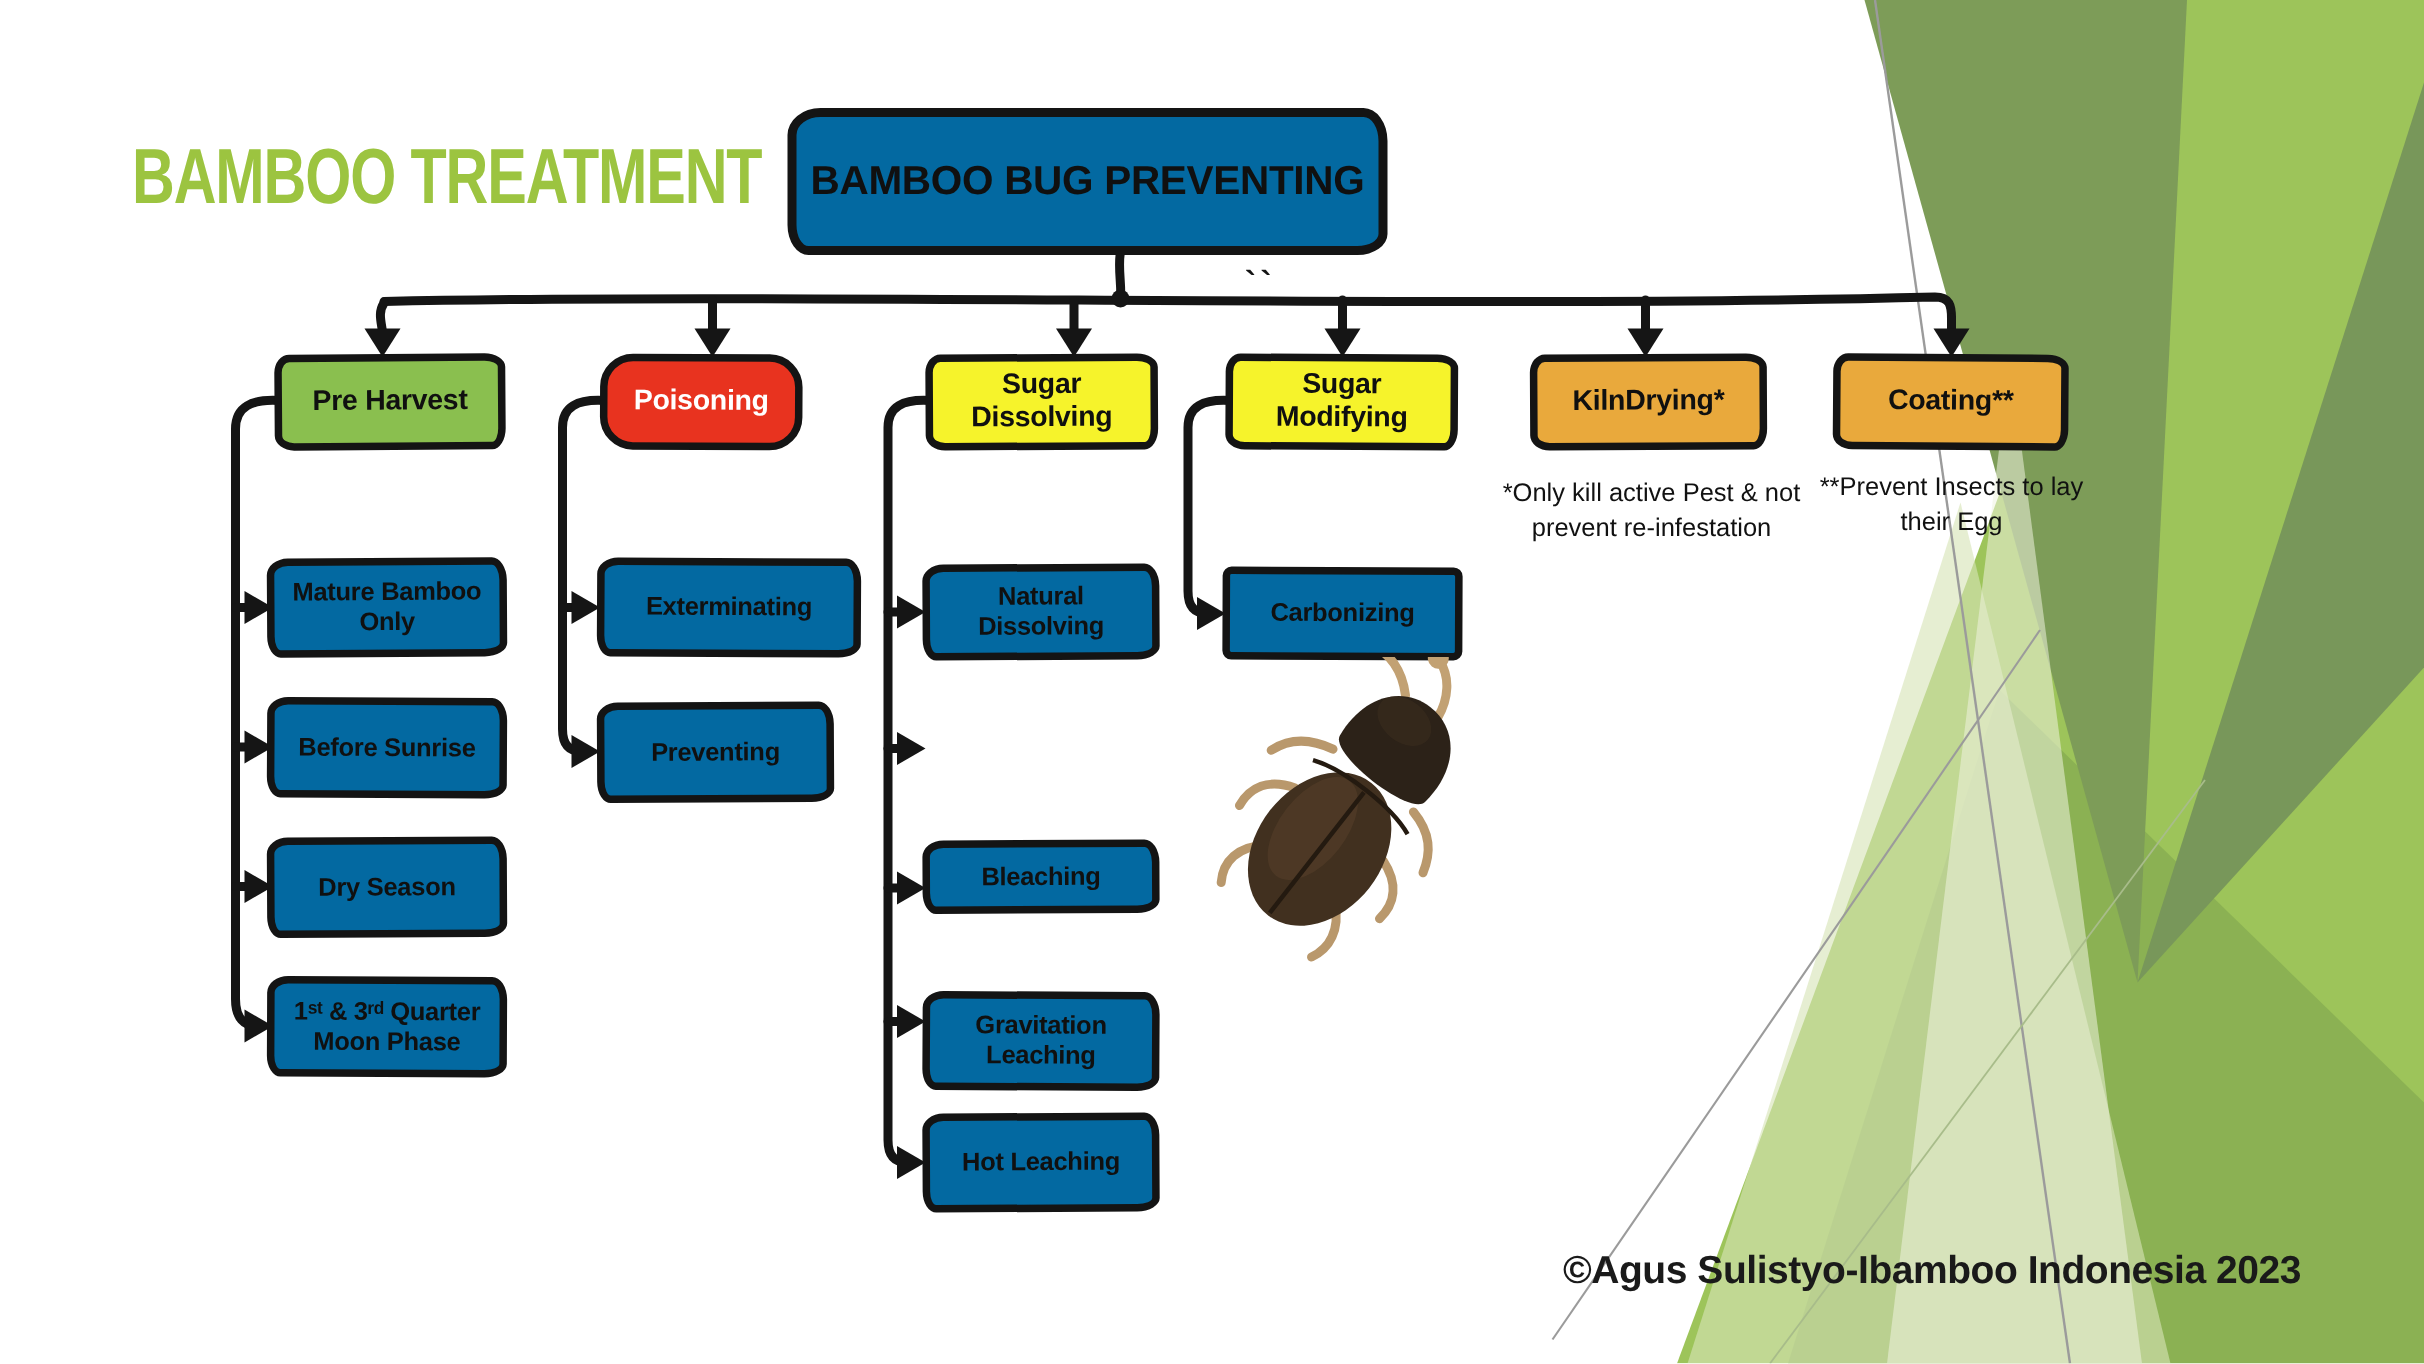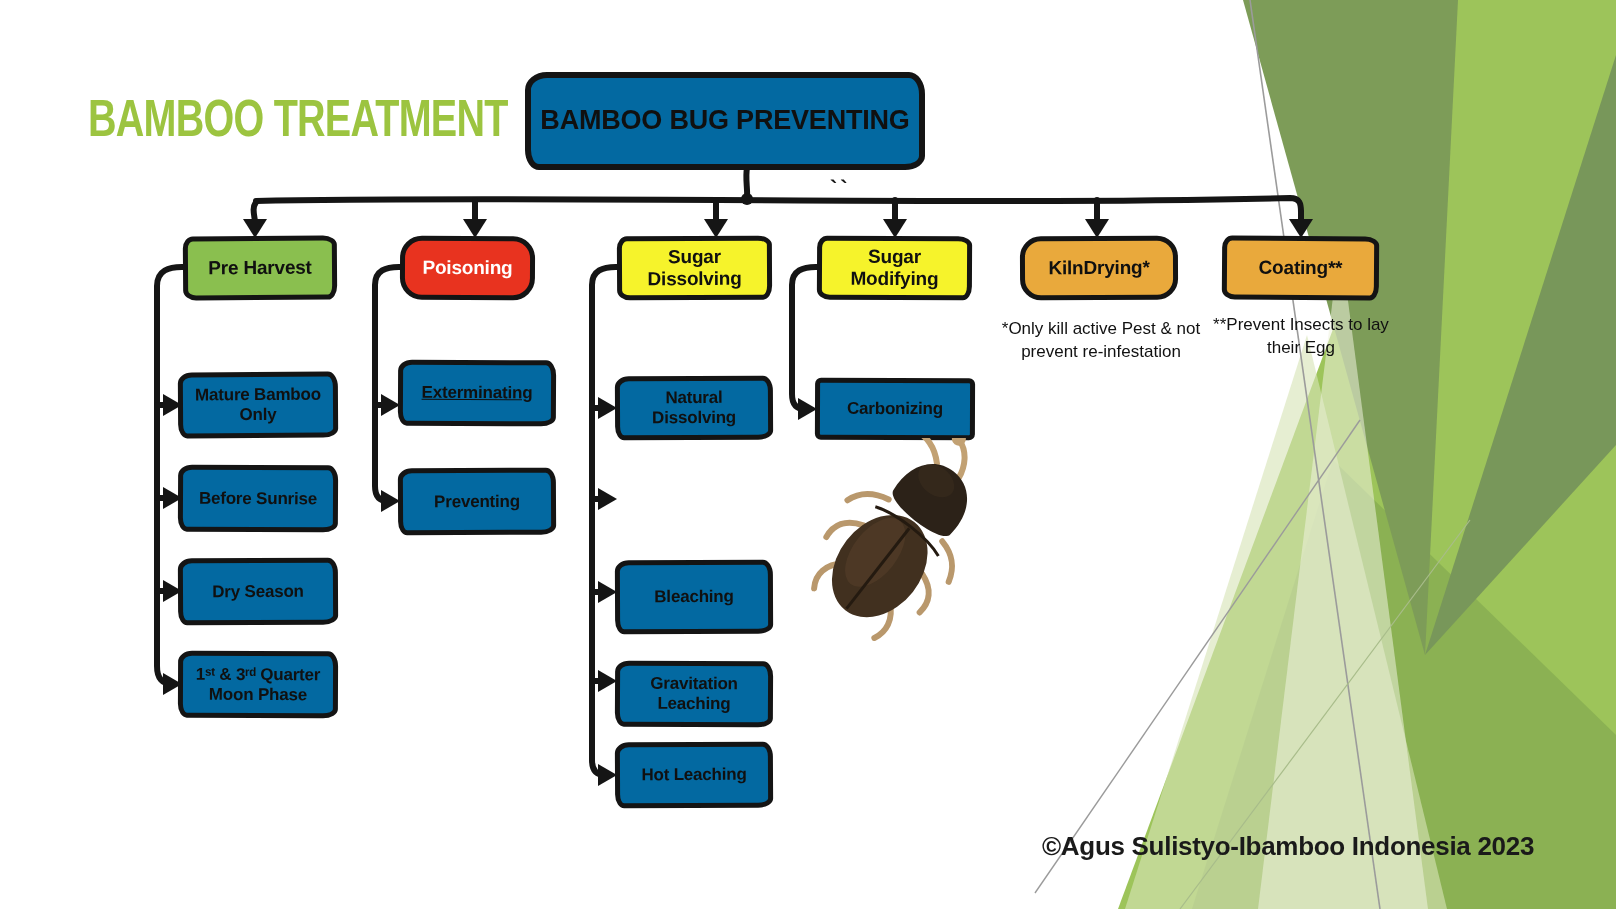--- a/index.html
+++ b/index.html
@@ -18,35 +18,35 @@
     font-weight:700;color:#101010;line-height:1.15;letter-spacing:-0.2px;
     box-sizing:border-box;}
   .root-box{left:525px;top:72px;width:400px;height:98px;border-width:6px;
     border-radius:22px 16px 20px 14px / 18px 22px 14px 20px;font-size:27px;z-index:3;}
   .cat{top:236px;height:64px;font-size:19px;
     border-radius:10px 14px 9px 13px / 12px 9px 14px 10px;}
   .cat0{left:183px;width:154px;background:#8abf4f;transform:rotate(-0.4deg);}
   .cat1{left:400px;width:135px;background:#e8331f;color:#ffffff;transform:rotate(0.3deg);border-radius:22px;}
   .cat2{left:617px;width:155px;background:#f6f32b;transform:rotate(-0.3deg);}
   .cat3{left:817px;width:155px;background:#f6f32b;transform:rotate(0.3deg);}
-  .cat4{left:1020px;width:158px;background:#e9a93c;transform:rotate(-0.3deg);border-radius:21px;}
+  .cat4{left:1020px;width:158px;background:#e9a93c;transform:rotate(-0.3deg);}
   .cat5{left:1222px;width:157px;background:#e9a93c;transform:rotate(0.4deg);}
   .child{font-size:17px;border-radius:14px 10px 15px 9px / 11px 15px 9px 14px;padding:2px 8px;}
 
   .c00{left:178px;top:372px;width:160px;height:66px;transform:rotate(-0.35deg);}
   .c01{left:178px;top:465px;width:160px;height:67px;transform:rotate(0.3deg);}
   .c02{left:178px;top:558px;width:160px;height:67px;transform:rotate(-0.3deg);}
   .c03{left:178px;top:651px;width:160px;height:67px;transform:rotate(0.25deg);}
 
-  .c10{left:398px;top:360px;width:158px;height:66px;transform:rotate(0.3deg);text-decoration:underline;}
+  .c10{left:398px;top:372px;width:176px;height:66px;transform:rotate(0.3deg);}
   .c11{left:398px;top:468px;width:158px;height:67px;transform:rotate(-0.3deg);}
 
   .c20{left:615px;top:376px;width:158px;height:64px;transform:rotate(-0.3deg);text-align:center;}
   .c21{left:615px;top:467px;width:158px;height:65px;transform:rotate(0.3deg);}
-  .c22{left:615px;top:560px;width:158px;height:74px;transform:rotate(-0.25deg);}
+  .c22{left:615px;top:560px;width:158px;height:49px;transform:rotate(-0.25deg);}
   .c23{left:615px;top:649px;width:158px;height:66px;transform:rotate(0.3deg);margin-top:12px;}
   .c24{left:615px;top:742px;width:158px;height:66px;transform:rotate(-0.3deg);}
 
   .c30{left:815px;top:378px;width:160px;height:62px;border-radius:6px;transform:rotate(0.2deg);}
 
   .footnote{position:absolute;font-size:17px;color:#111111;
     text-align:center;line-height:1.35;z-index:3;}
   .fn1{left:995px;top:318px;width:212px;}
   .fn2{left:1200px;top:314px;width:202px;}
 

